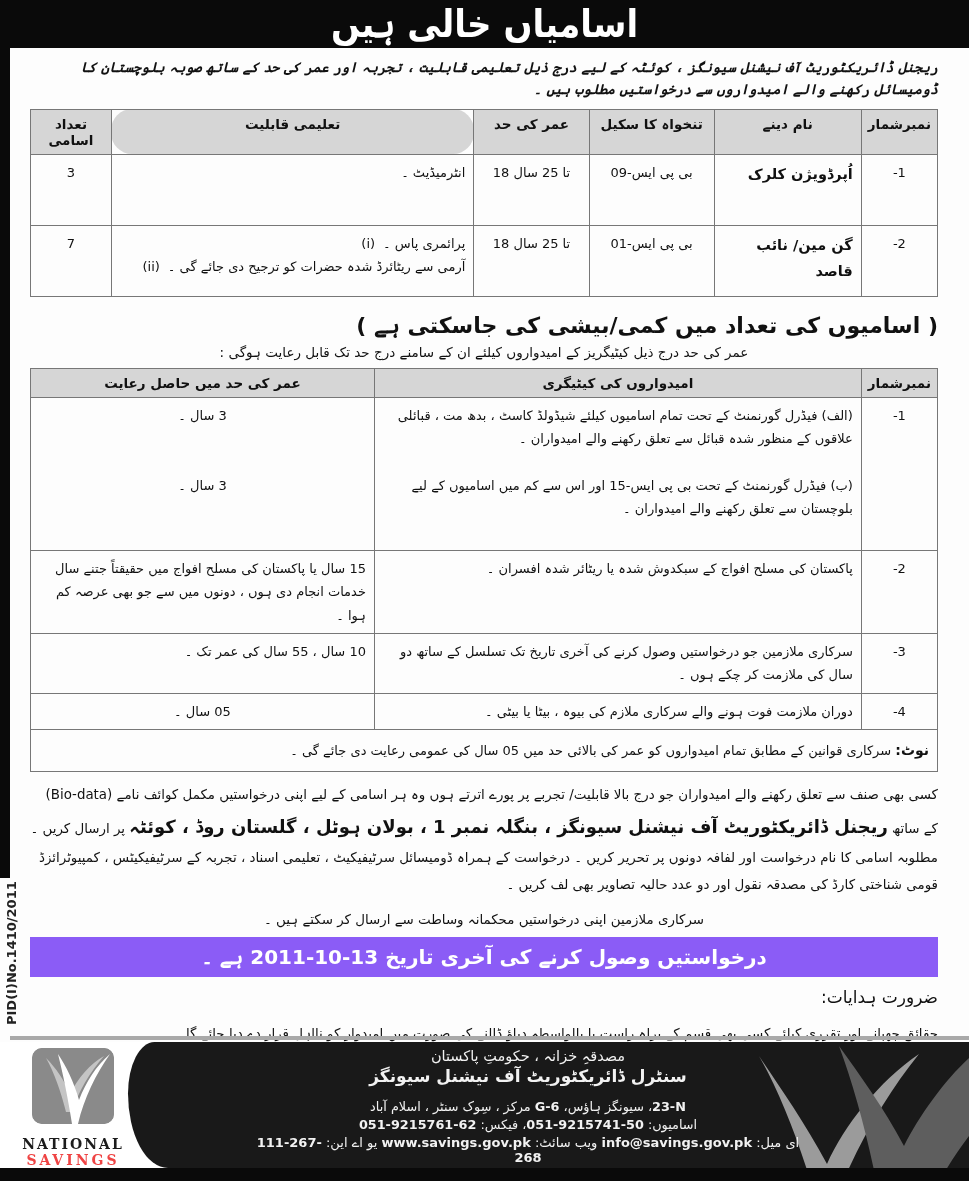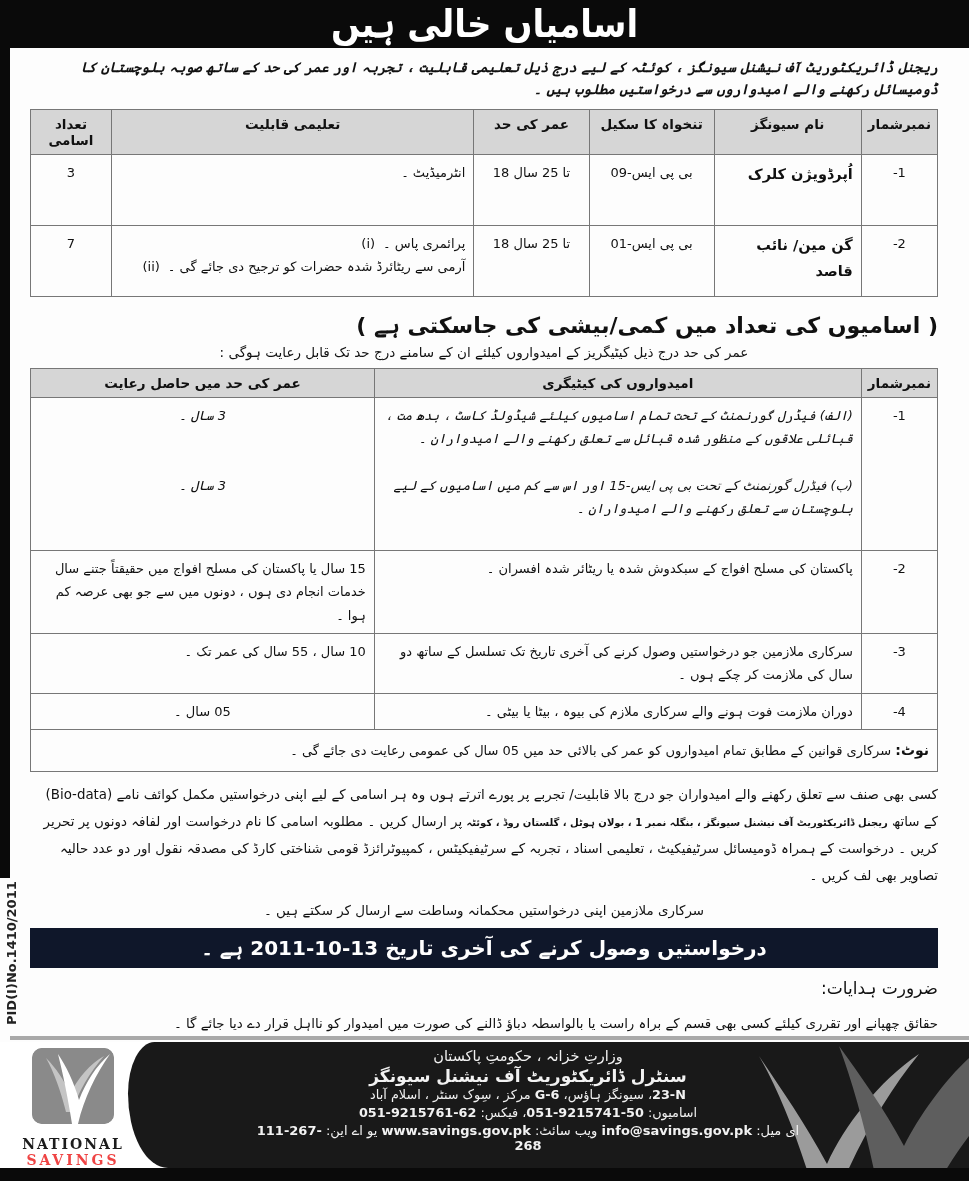--- a/index.html
+++ b/index.html
@@ -14,56 +14,56 @@
   .pid{position:absolute;left:-58px;top:947px;width:140px;height:16px;transform:rotate(-90deg);
        font-size:13px;font-weight:bold;color:#222;text-align:center;white-space:nowrap;}
   .content{position:absolute;left:30px;top:52px;width:908px;}
   .intro{direction:rtl;text-align:right;font-size:13.6px;font-weight:600;line-height:1.65;margin:4px 0 8px 0;font-style:italic;}
   
   table{border-collapse:collapse;width:100%;direction:rtl;}
   th,td{border:1px solid #777;vertical-align:top;}
   th{background:#d6d6d6;font-size:13.5px;font-weight:bold;padding:6px 6px;}
   td{font-size:13px;padding:6px 8px;line-height:1.8;}
   .t1 .c-serial{width:6.5%;} .t1 .c-post{width:16.5%;} .t1 .c-scale{width:14%;}
-  .t1 .c-age{width:13%;} .t1 .c-edu{width:41%;} .t1 .c-count{width:9%;}
+  .t1 .c-age{width:13%;} .t1 .c-edu{width:41%;border-radius:21px;} .t1 .c-count{width:9%;}
   .t1 td{height:58px;}
   .cell-rtl{direction:rtl;text-align:right;}
   .cell-center{text-align:center;direction:ltr;}
   .post-name{font-weight:bold;font-size:14.5px;}
   .edu-line{display:flex;direction:ltr;justify-content:flex-end;gap:8px;}
   .note-bold{direction:rtl;font-weight:bold;font-size:22px;margin:16px 0 6px 0;}
   .relax-intro{direction:rtl;text-align:center;font-size:13.5px;margin:0 0 8px 0;}
   .t2 .c-serial{width:4.8%;} .t2 .c-cat{width:55.8%;} .t2 .c-relax{width:39.4%;}
-  .sub-block{min-height:70px;font-style:italic;}
+  .sub-block{min-height:70px;}
   .relax-short{text-align:center;}
   .note-row td{padding:8px 8px;}
   .lbl-bold{font-weight:bold;font-size:14px;}
   
   .para{direction:rtl;text-align:right;font-size:13.4px;line-height:2.0;margin-top:10px;}
-  .para .addr-bold{font-weight:bold;font-size:10px;}
+  .para .addr-bold{font-weight:bold;font-size:18px;}
   .para-center{direction:rtl;text-align:center;font-size:13.4px;margin:2px 0 10px 0;}
-  .deadline{background:#0f172a;color:#fff;text-align:center;direction:rtl;
+  .deadline{background:#8b5cf6;color:#fff;text-align:center;direction:rtl;
             font-size:20px;font-weight:bold;padding:8px 8px;margin:8px 0 10px 0;}
   .instr-head{direction:rtl;text-align:right;font-weight:normal;font-size:17px;margin:4px 0;}
   .instr-line{direction:rtl;text-align:right;font-size:13.4px;line-height:1.9;}
   .sig{direction:rtl;text-align:center;font-size:21px;font-weight:bold;margin:10px 0 6px 0;}
   
   .footer-divider{position:absolute;left:10px;top:1036px;width:959px;height:4px;background:#a9a9a9;}
   .footer{position:absolute;left:0;top:1042px;width:969px;height:126px;background:#fff;}
   .logo-block{position:absolute;left:18px;top:6px;width:110px;text-align:center;}
   .logo-sq{width:82px;height:76px;margin:0 auto;background:#8a8a8a;border-radius:10px;position:relative;overflow:hidden;}
   .logo-text1{font-size:14px;font-weight:bold;letter-spacing:2px;color:#1c1c1c;margin-top:12px;
               font-family:"DejaVu Serif",serif;}
   .logo-text2{font-size:14px;font-weight:bold;letter-spacing:3px;color:#ef4444;font-family:"DejaVu Serif",serif;}
   .logo-underline{width:86px;height:3px;background:#9a9a9a;margin:3px auto 0 auto;}
   .dark-panel{position:absolute;left:128px;top:0;width:841px;height:126px;background:#191919;
               border-top-left-radius:46px 90px;border-bottom-left-radius:70px 130px;overflow:hidden;}
   .dark-text{position:absolute;left:120px;top:6px;width:560px;text-align:center;color:#f2f2f2;direction:rtl;}
   .dt-l1{font-size:14.5px;margin-bottom:2px;}
-  .dt-l2{font-size:17px;font-weight:bold;margin-bottom:1px;}
+  .dt-l2{font-size:17px;font-weight:bold;margin-bottom:13px;}
   .dt-l3,.dt-l4{font-size:12.8px;margin-bottom:3px;}
   .dt-l5{font-size:13px;}
   .num{direction:ltr;unicode-bidi:isolate;font-weight:bold;}
   .swoosh{position:absolute;right:0;top:4px;}
   .bottom-strip{position:absolute;left:0;top:1168px;width:969px;height:13px;background:#0a0a0a;}
 </style>
 </head>
 <body>
 
 <div class="page">
@@ -76,21 +76,21 @@
   <div class="pid">PID(I)No.1410/2011</div>
 
   <div class="content">
 
     <p class="intro">ریجنل ڈائریکٹوریٹ آف نیشنل سیونگز ، کوئٹہ کے لیے درج ذیل تعلیمی قابلیت ، تجربہ اور عمر کی حد کے ساتھ صوبہ بلوچستان کا ڈومیسائل رکھنے والے امیدواروں سے درخواستیں مطلوب ہیں ۔</p>
 
     <table class="t1">
       <tbody>
           <tr>
         <th class="c-serial">نمبرشمار</th>
-        <th class="c-post">نام سیونگز</th>
+        <th class="c-post">نام دینے</th>
         <th class="c-scale">تنخواہ کا سکیل</th>
         <th class="c-age">عمر کی حد</th>
         <th class="c-edu">تعلیمی قابلیت</th>
         <th class="c-count">تعداد اسامی</th>
       </tr>
       <tr>
         <td class="cell-center"><span dir="ltr">-1</span></td>
         <td class="cell-rtl post-name">اُپرڈویژن کلرک</td>
         <td class="cell-center" dir="rtl">بی پی ایس-09</td>
         <td class="cell-center" dir="rtl">18 تا 25 سال</td>
@@ -182,21 +182,21 @@
   </div>
 
   <div class="footer-divider"></div>
   <div class="footer">
     <div class="dark-panel">
       <svg class="swoosh" width="250" height="150" viewBox="0 0 250 150">
         <path d="M40 10 C60 40 85 75 108 118 C125 80 160 35 200 8 C170 45 140 95 118 150 L96 150 C80 95 60 45 40 10 Z" fill="#9b9b9b"></path>
         <path d="M120 0 C140 28 165 62 185 100 C200 70 225 35 250 12 L250 90 C235 110 222 130 214 150 L160 150 C150 95 135 40 120 0 Z" fill="#5e5e5e"></path>
       </svg>
       <div class="dark-text">
-        <div class="dt-l1">وزارتِ خزانہ ، حکومتِ پاکستان</div>
+        <div class="dt-l1">مصدقہِ خزانہ ، حکومتِ پاکستان</div>
         <div class="dt-l2">سنٹرل ڈائریکٹوریٹ آف نیشنل سیونگز</div>
         <div class="dt-l3">
           <span class="num">23-N</span><span>، سیونگز ہاؤس، </span><span class="num">G-6</span><span> مرکز ، سِوک سنٹر ، اسلام آباد</span>
         </div>
         <div class="dt-l4">
           <span>اسامیوں: </span><span class="num">051-9215741-50</span><span>، فیکس: </span><span class="num">051-9215761-62</span>
         </div>
         <div class="dt-l5">
           <span>ای میل: </span><span class="num">info@savings.gov.pk</span><span> ویب سائٹ: </span><span class="num">www.savings.gov.pk</span><span> یو اے این: </span><span class="num">111-267-268</span>
         </div>

